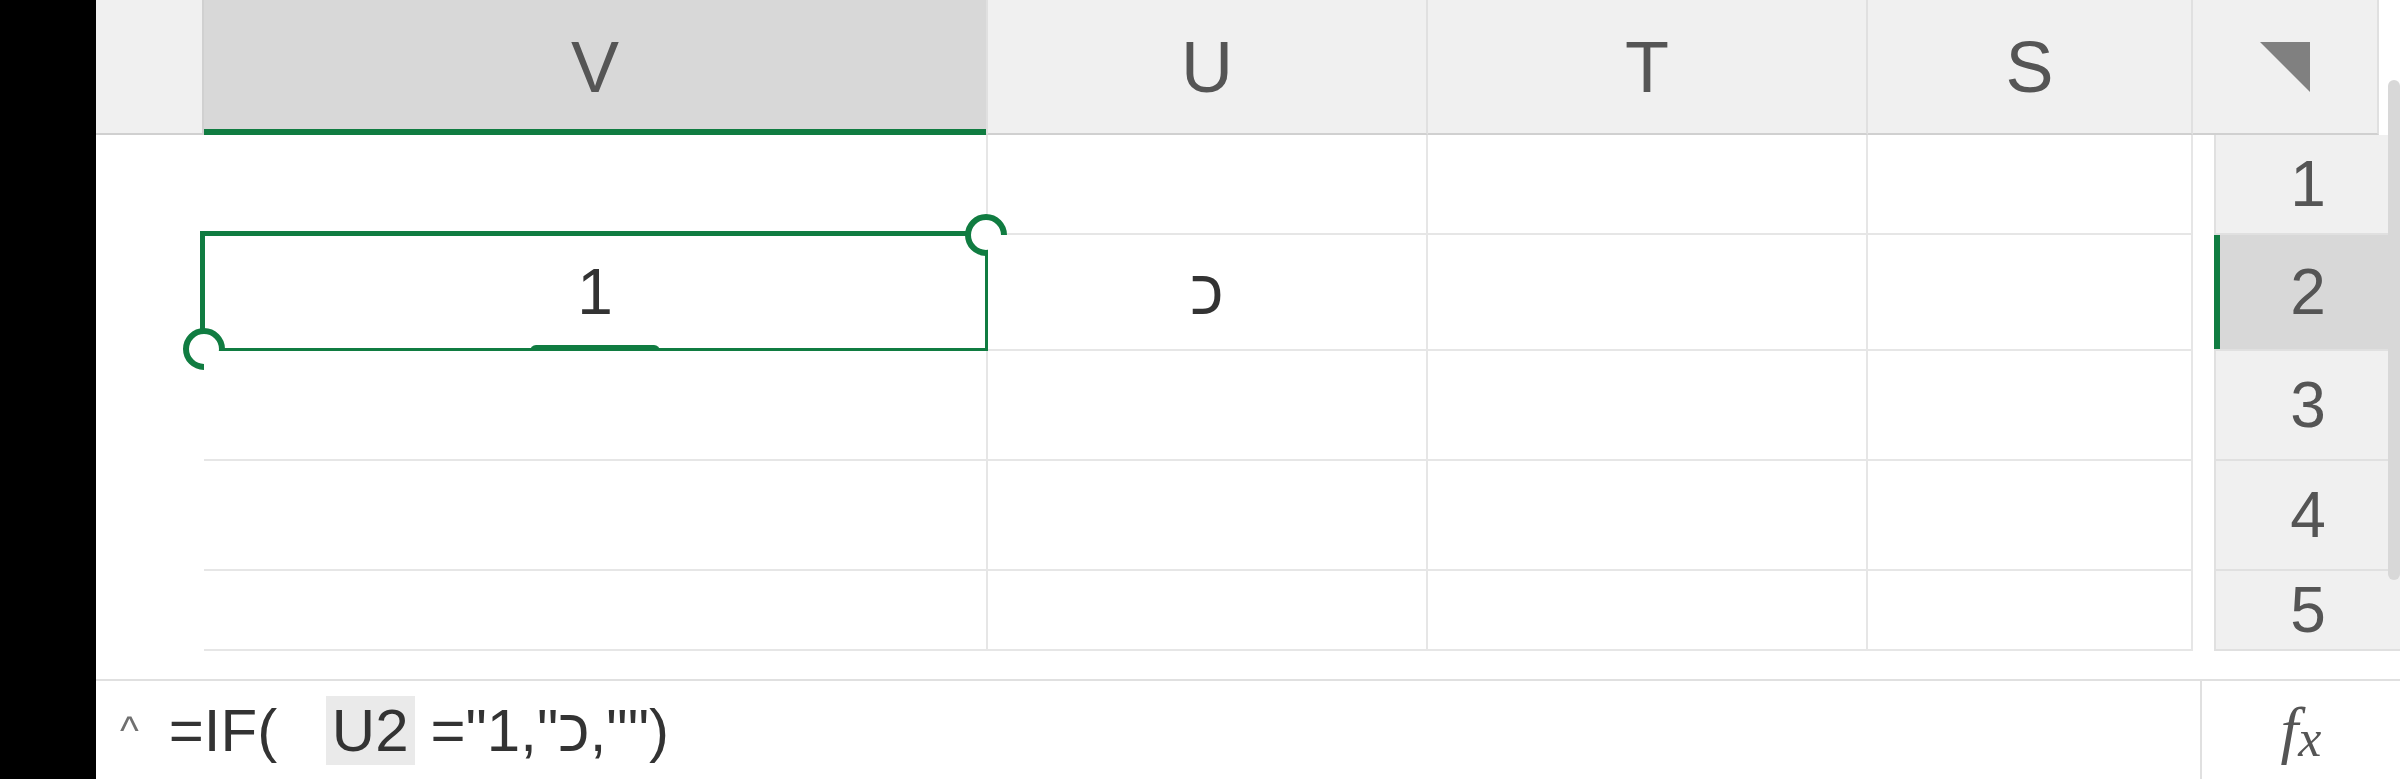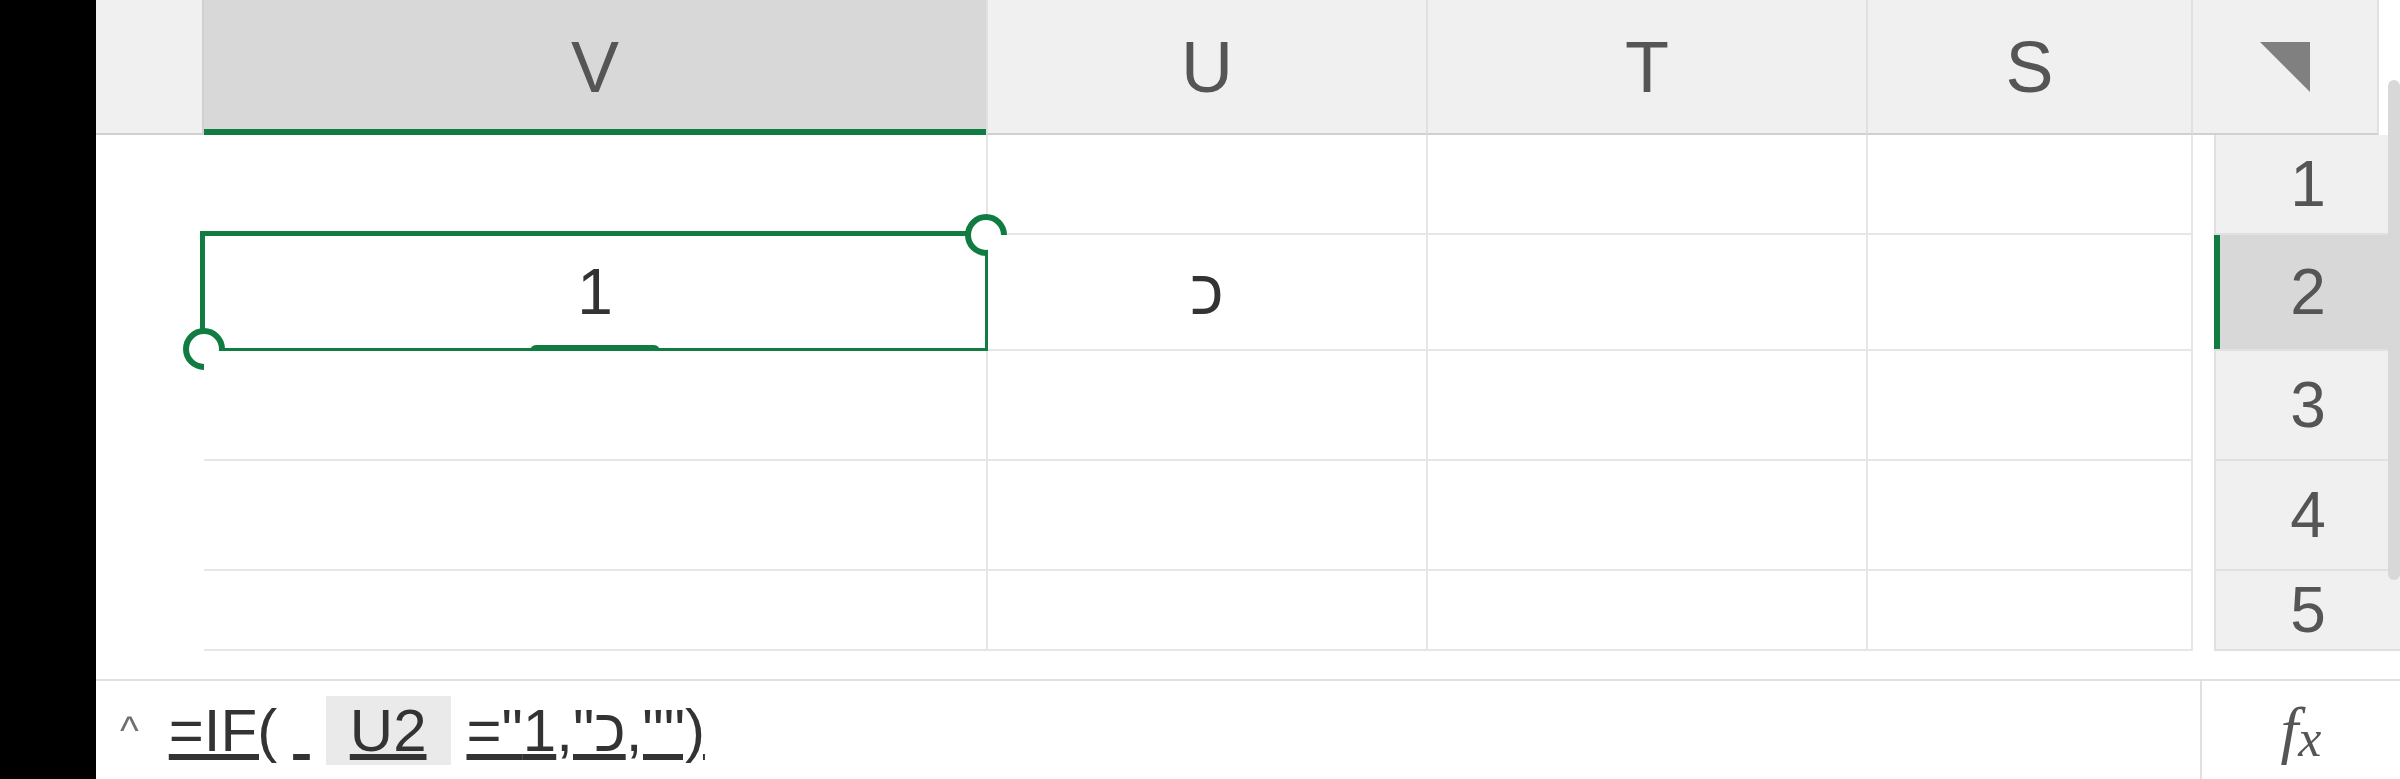--- a/index.html
+++ b/index.html
@@ -235,25 +235,24 @@
     color: #707070;
     margin-right: 30px;
     cursor: pointer;
   }
   .formula-bar .formula-text {
     flex: 1;
     display: flex;
     align-items: center;
     gap: 16px;
     font-family: "Segoe UI", Arial, sans-serif;
-    text-decoration: underline;
   }
   .formula-bar .ref-hl {
     background: #eaeaea;
-    padding: 0 24px;
+    padding: 0 6px;
   }
   .formula-bar .fx-button {
     width: 200px;
     height: 100%;
     border-left: 2px solid #e0e0e0;
     display: flex;
     align-items: center;
     justify-content: center;
     font-style: italic;
     font-family: "Times New Roman", serif;

